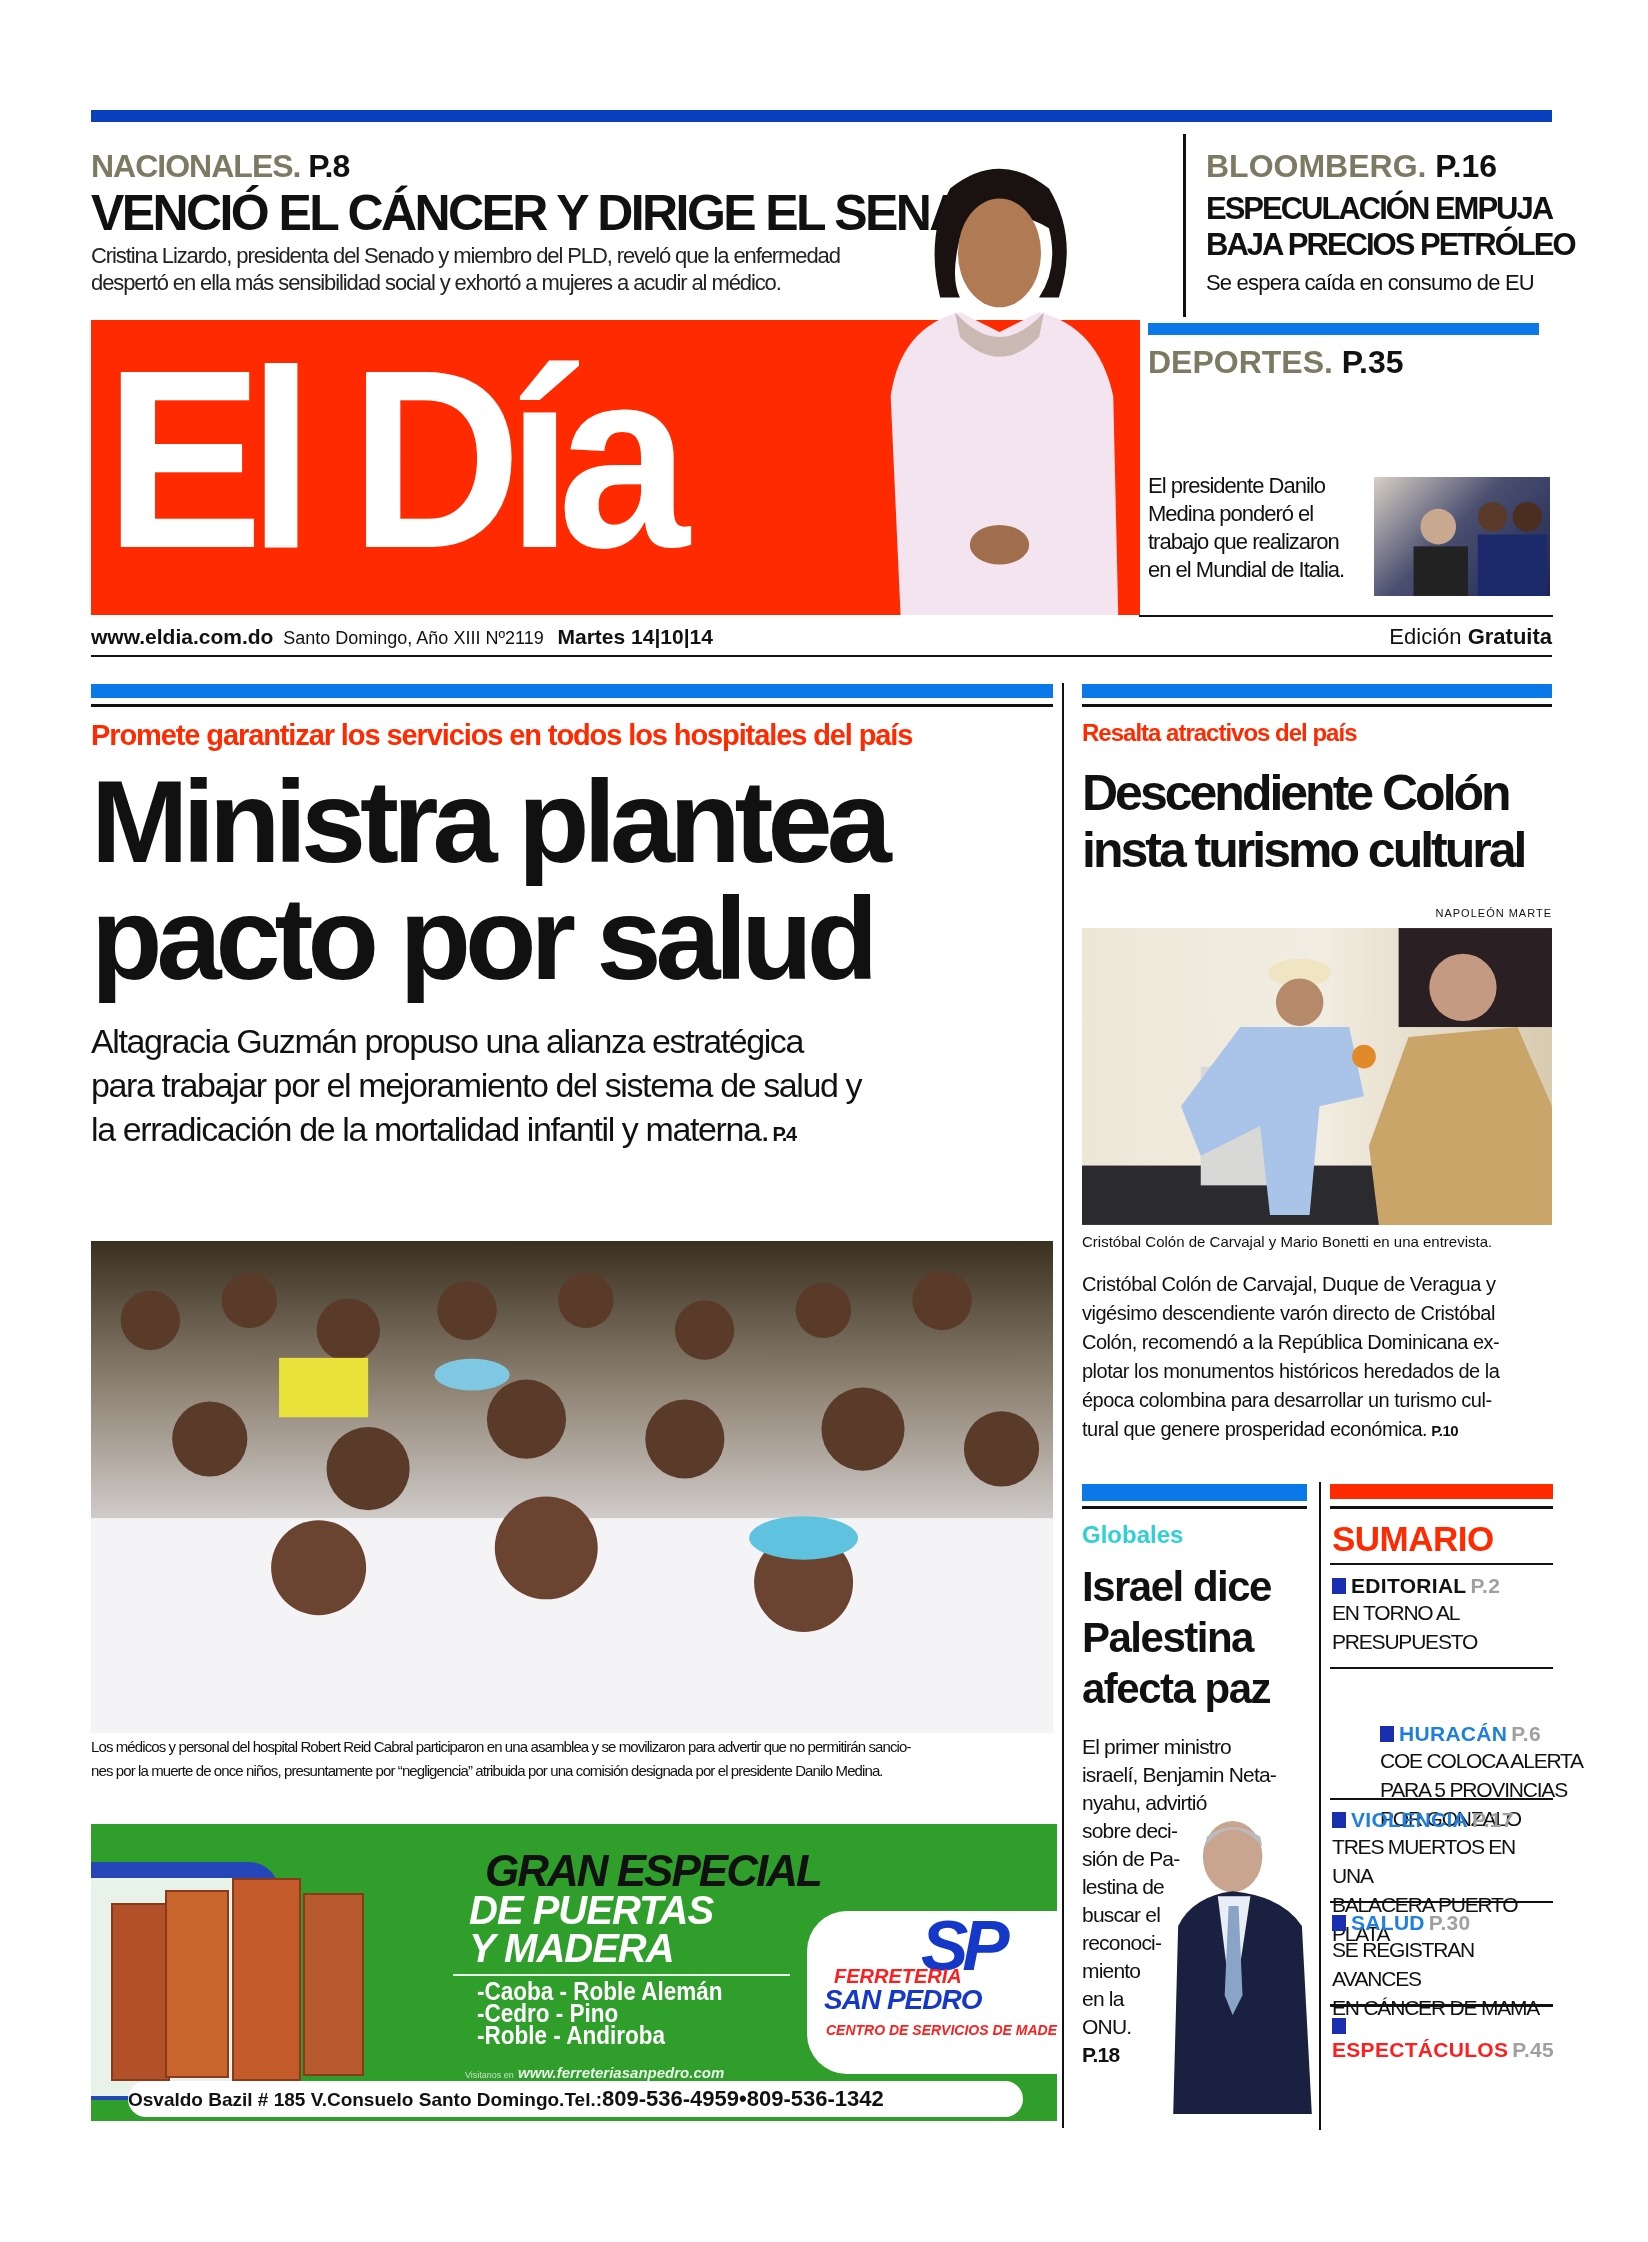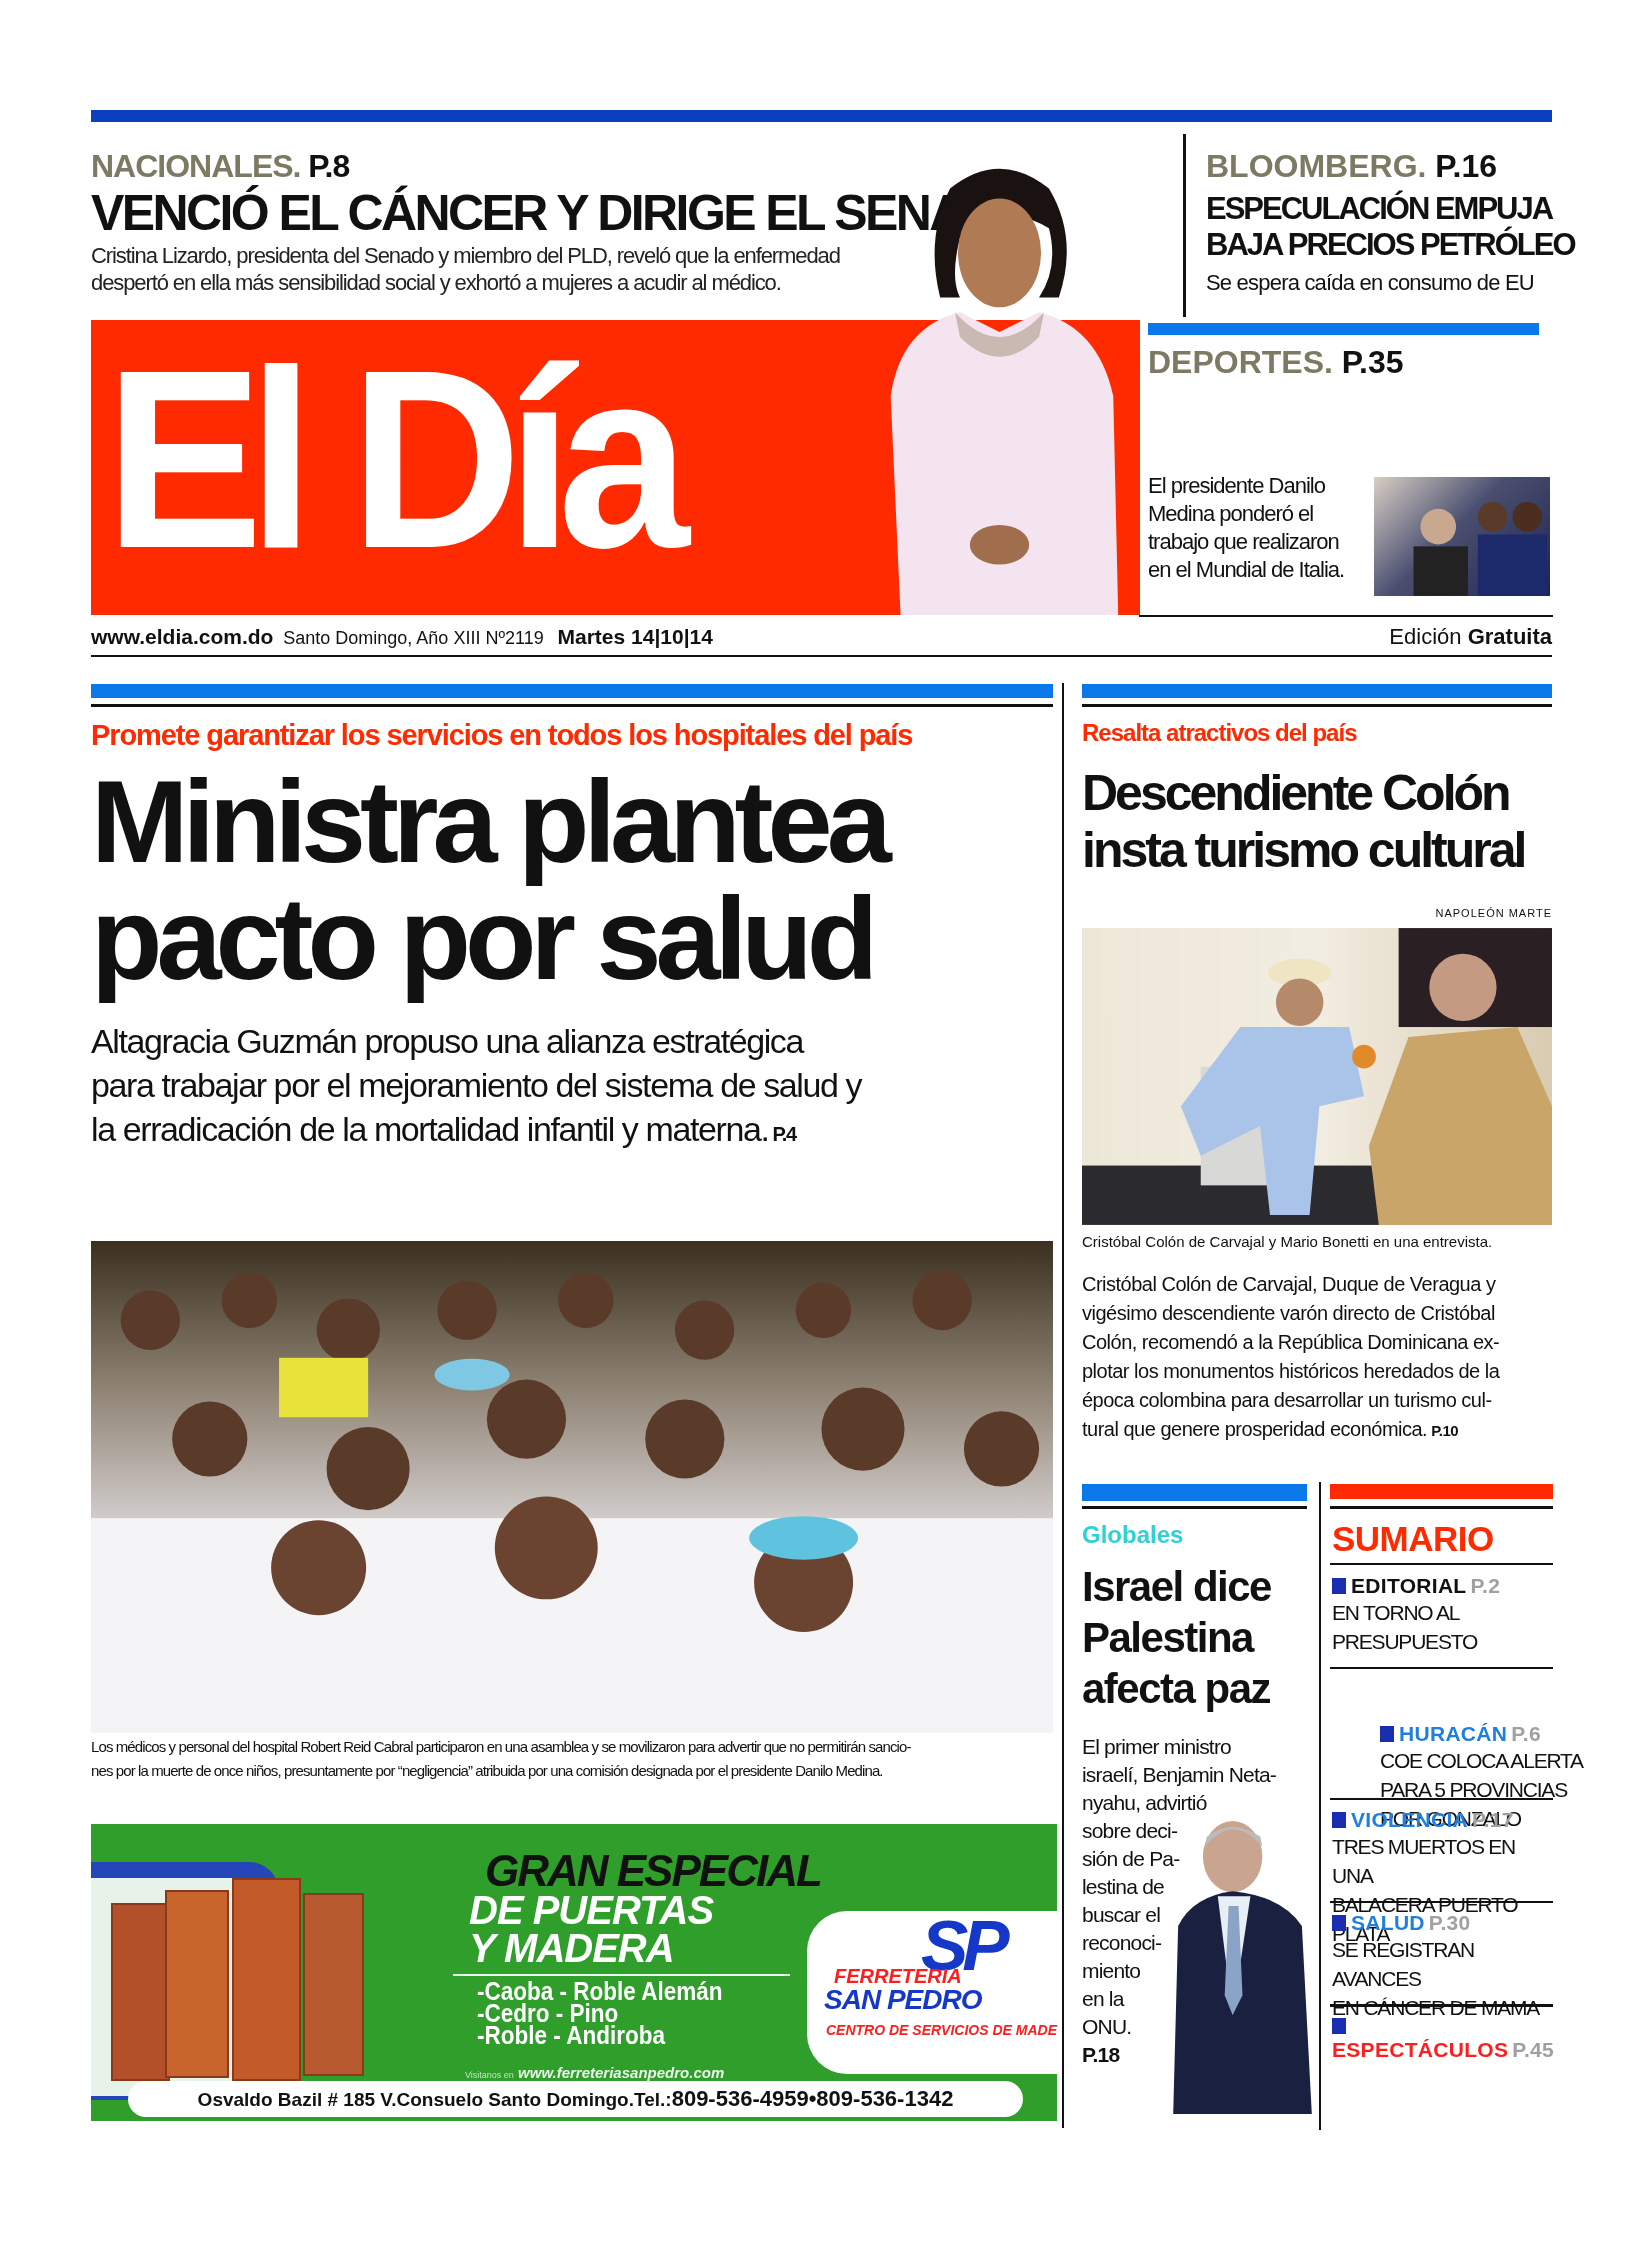--- a/index.html
+++ b/index.html
@@ -183,21 +183,21 @@
     <span style="font-size:9px;opacity:0.8;text-align:center;">Visitanos en</span>
     <span style="font-weight:700;font-style:italic;">www.ferreteriasanpedro.com</span>
   </div>
 
   <div style="position:absolute;left:716px;top:87px;width:257px;height:163px;background:#ffffff;border-radius:40px 0 0 40px;"></div>
   <div style="position:absolute;left:830px;top:83px;font-size:71px;line-height:77px;font-weight:700;font-style:italic;color:#1538c8;letter-spacing:-6px;">SP</div>
   <div style="position:absolute;left:743px;top:141px;font-size:20px;font-weight:700;font-style:italic;color:#ff1e1e;white-space:nowrap;">FERRETERIA</div>
   <div style="position:absolute;left:733px;top:156px;font-size:28px;line-height:40px;font-weight:700;font-style:italic;color:#1538c8;letter-spacing:-1px;white-space:nowrap;">SAN PEDRO</div>
   <div style="position:absolute;left:735px;top:198px;font-size:14px;font-weight:700;font-style:italic;color:#ff1e1e;white-space:nowrap;">CENTRO DE SERVICIOS DE MADERA</div>
 
-  <div style="position:absolute;left:37px;top:257px;width:895px;height:36px;background:#ffffff;border-radius:18px;text-align:center;font-size:19px;line-height:36px;font-weight:700;color:#111;white-space:nowrap;">
+  <div style="position:absolute;left:37px;top:257px;width:895px;height:36px;background:#ffffff;border-radius:18px;text-align:left;font-size:19px;line-height:36px;font-weight:700;color:#111;white-space:nowrap;">
     <span>Osvaldo Bazil # 185 V.Consuelo Santo Domingo.Tel.:</span><span style="font-size:22px;">809-536-4959•809-536-1342</span>
   </div>
 </div>
 
 <div class="abs lblue-bar" style="left:1082px;top:684px;width:470px;height:14px;"></div>
 <div class="abs rule" style="left:1082px;top:704px;width:470px;height:3px;"></div>
 <div class="abs" style="left:1082px;top:715px;width:470px;height:733px;">
   <div style="color:#ff2a00;font-weight:700;font-size:24px;line-height:36px;letter-spacing:-1px;white-space:nowrap;">Resalta atractivos del país</div>
   <div style="font-weight:700;font-size:50px;line-height:57px;letter-spacing:-3px;margin-top:14px;white-space:nowrap;">
     <div>Descendiente Colón</div>

